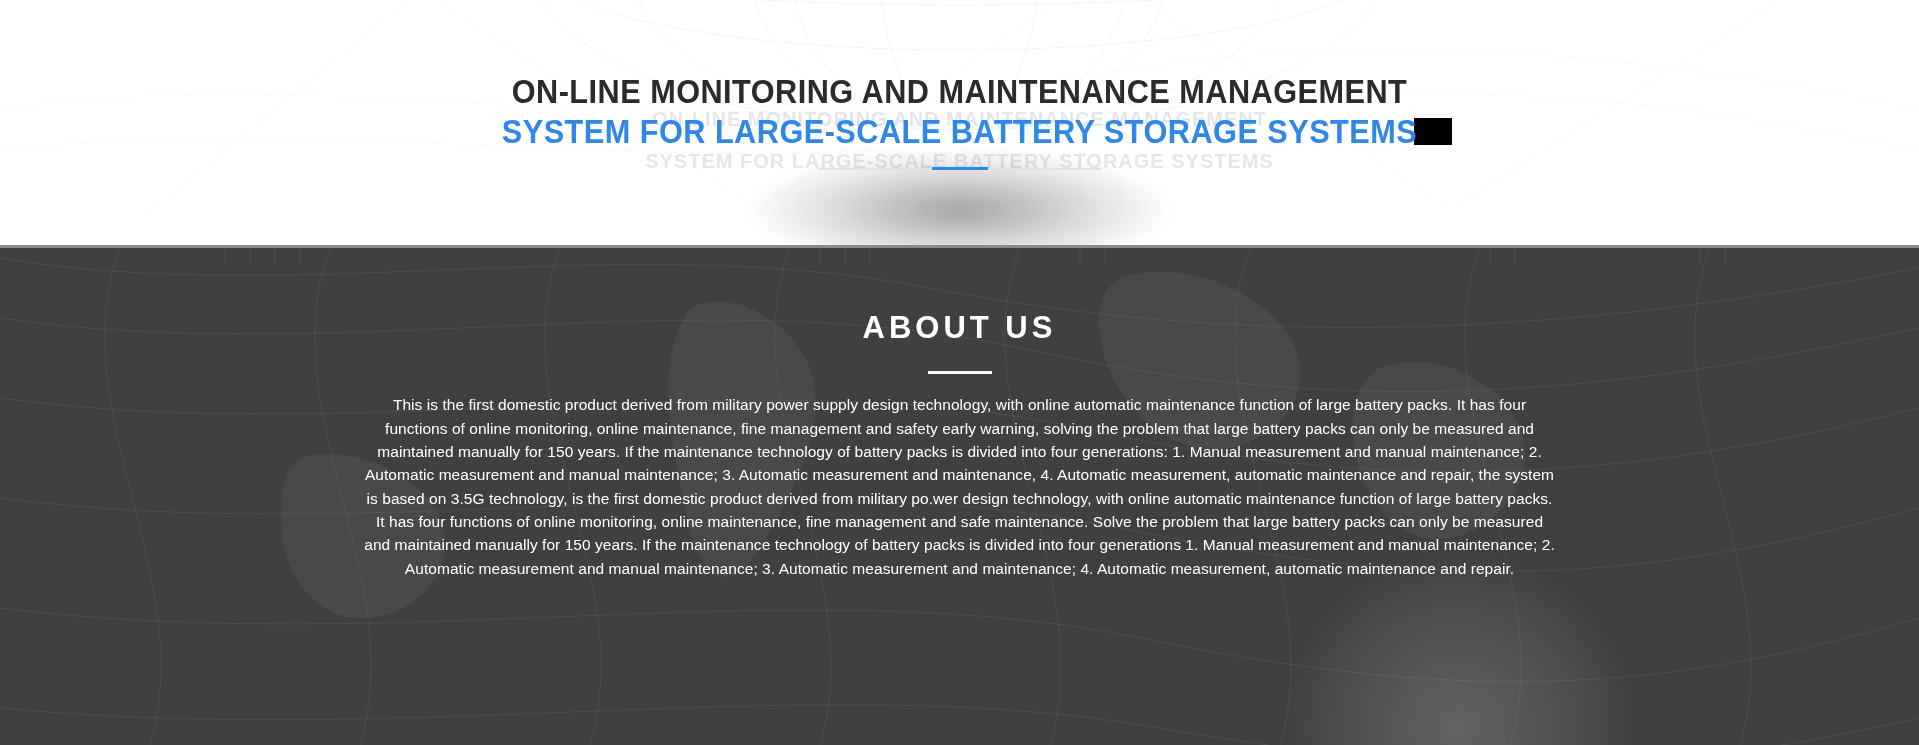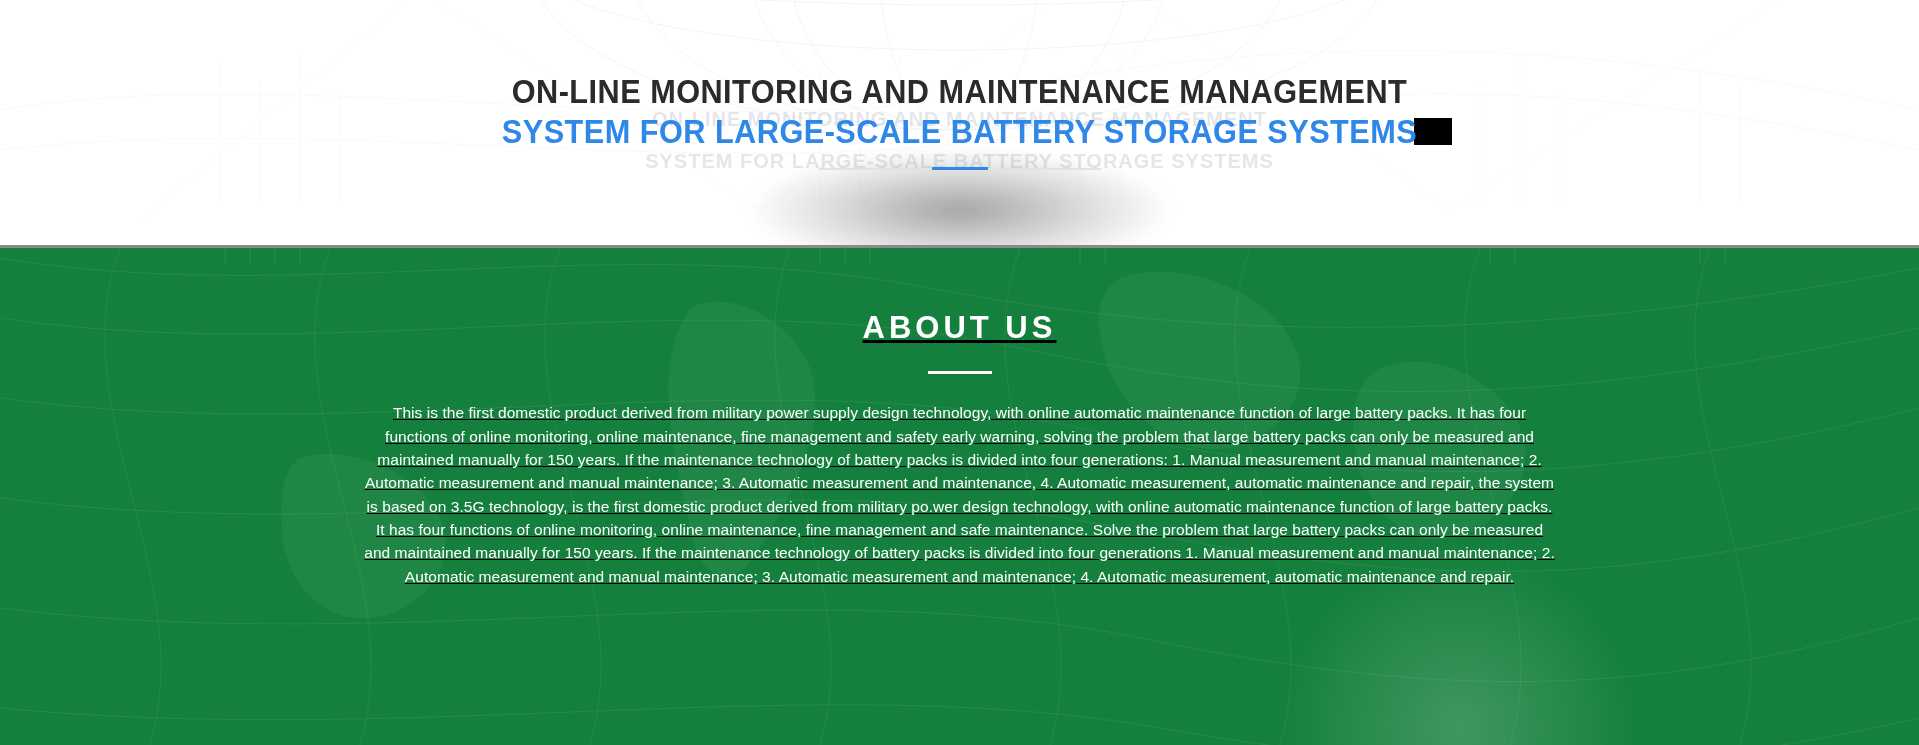--- a/index.html
+++ b/index.html
@@ -124,23 +124,22 @@
     width: 100%;
     height: 3px;
     background: #8a8a8a;
   }
 
   
   .about {
     position: relative;
     width: 100%;
     height: 497px;
-    background: #15803d;
-    overflow: hidden;
-    text-decoration: underline;
+    background: #404040;
+    overflow: hidden;
   }
   .about-art {
     position: absolute;
     inset: 0;
     pointer-events: none;
     opacity: 0.45;
   }
   .about-glow {
     position: absolute;
     right: 280px;
@@ -166,21 +165,21 @@
     font-weight: bold;
     letter-spacing: 4px;
   }
   .about-underline {
     margin: 13px auto 0;
     width: 64px;
     height: 3px;
     background: #ffffff;
   }
   .about-body {
-    margin: 27px auto 0;
+    margin: 19px auto 0;
     width: 1196px;
     color: #ffffff;
     font-size: 15.5px;
     line-height: 23.3px;
     text-align: center;
     letter-spacing: 0.05px;
   }
 </style>
 </head>
 <body>

